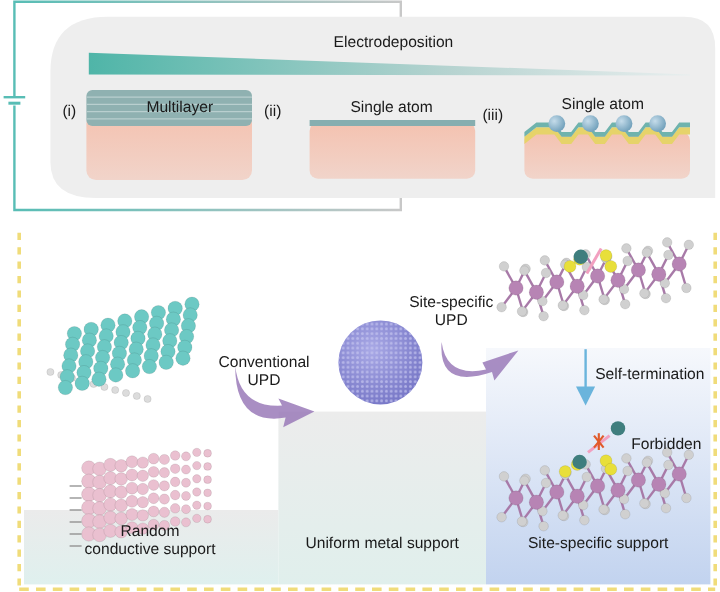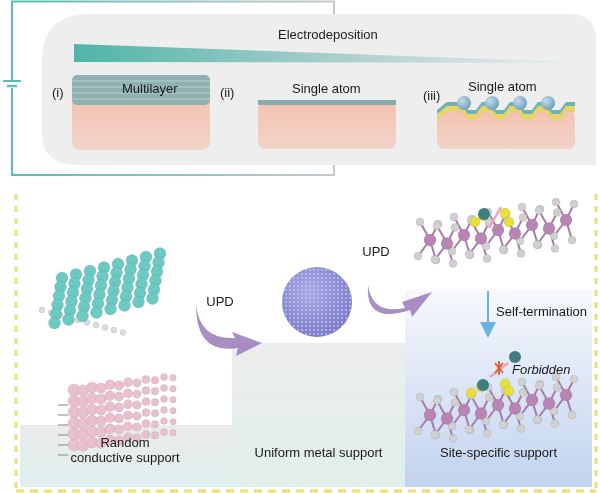--- a/index.html
+++ b/index.html
@@ -62,21 +62,21 @@
     <circle cx="492" cy="103" r="7" fill="url(#atomGrad)"></circle>
     <circle cx="520" cy="103" r="7" fill="url(#atomGrad)"></circle>
     <circle cx="548" cy="103" r="7" fill="url(#atomGrad)"></circle>
   </svg>
 
   <div class="label" style="left:278px;top:27px;">Electrodeposition</div>
   <div class="label" style="left:52px;top:85px;">(i)</div>
   <div class="label" style="left:122px;top:81px;">Multilayer</div>
   <div class="label" style="left:220px;top:85px;">(ii)</div>
   <div class="label" style="left:292px;top:81px;">Single atom</div>
-  <div class="label" style="left:423px;top:88px;">(iii)</div>
+  <div class="label" style="left:402px;top:88px;">(iii)</div>
   <div class="label" style="left:468px;top:79px;">Single atom</div>
 </div>
 
 <div class="abs" style="left:0;top:180px;width:600px;height:313px;">
   <svg width="600" height="313">
     <defs>
       <linearGradient id="step1" x1="0" x2="0" y1="0" y2="1">
         <stop offset="0" stop-color="#ebebeb"></stop>
           <stop offset="1" stop-color="#dff0ee"></stop>
       </linearGradient>
@@ -441,27 +441,29 @@
     <line x1="508" y1="183" x2="490" y2="197" stroke="#f2a0c0" stroke-width="2.5"></line>
     <g stroke="#e05a2a" stroke-width="1.8">
       <line x1="495" y1="183" x2="503" y2="193"></line>
       <line x1="503" y1="183" x2="495" y2="193"></line>
       <line x1="499" y1="181" x2="499" y2="195"></line>
     </g>
     <circle cx="483" cy="205" r="6" fill="#3f7e7e"></circle>
   </svg>
 
   <div class="label center" style="left:180px;top:114px;width:80px;">
+    <div>Conventional</div>
     <div>UPD</div>
   </div>
   <div class="label center" style="left:336px;top:64px;width:80px;">
+    <div>Site-specific</div>
     <div>UPD</div>
   </div>
   <div class="label" style="left:496px;top:124px;">Self-termination</div>
-  <div class="label" style="left:512px;top:182px;font-style:italic;">Forbidden</div>
+  <div class="label" style="left:526px;top:182px;">Forbidden</div>
 
   <div class="label center" style="left:40px;top:255px;width:170px;">
     <div>Random</div>
     <div>conductive support</div>
   </div>
   <div class="label center" style="left:232px;top:265px;width:173px;">Uniform metal support</div>
   <div class="label center" style="left:405px;top:265px;width:187px;">Site-specific support</div>
 </div>
 
 </body></html>

